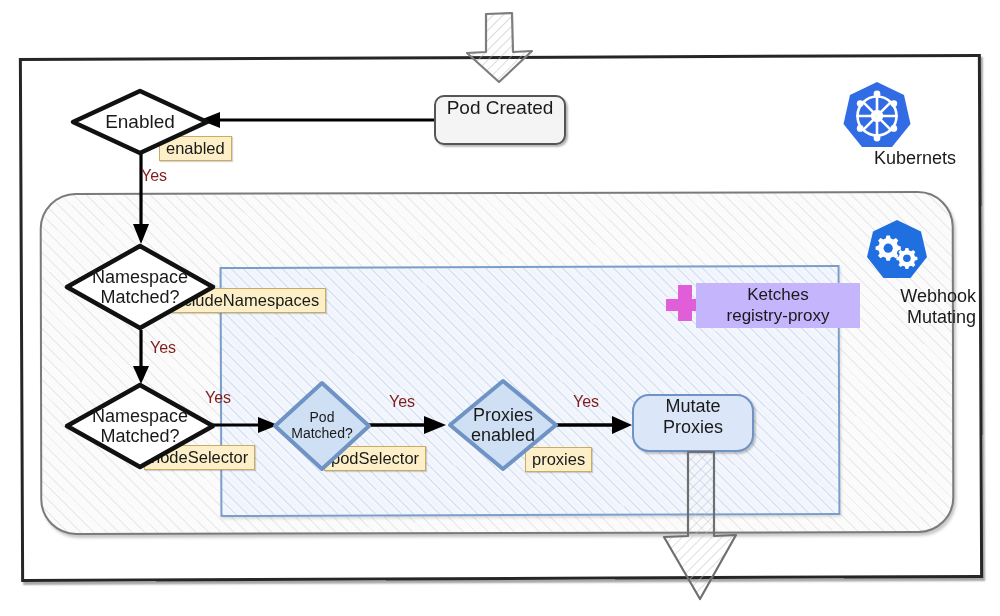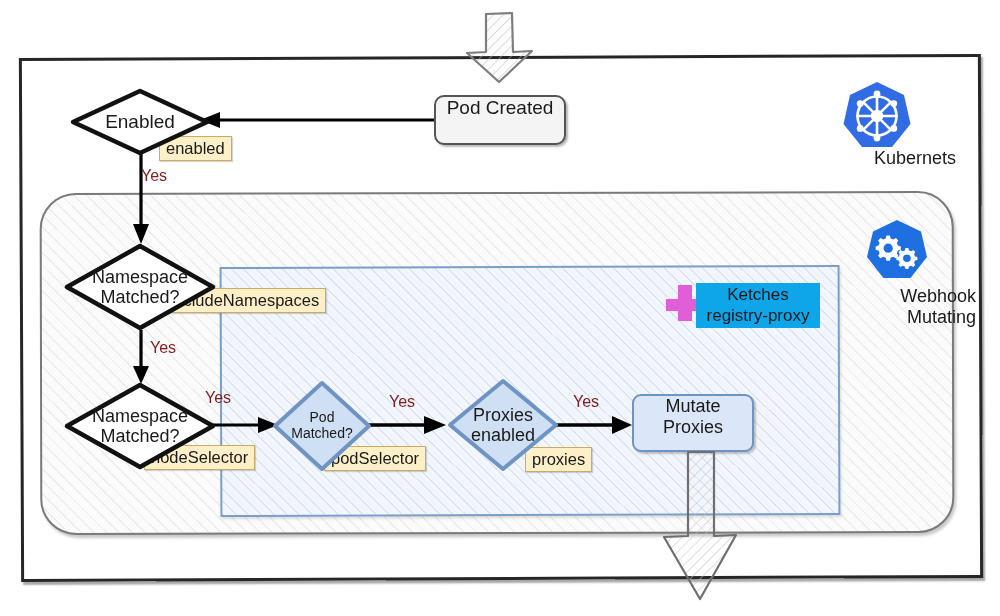--- a/index.html
+++ b/index.html
@@ -93,21 +93,21 @@
   .proc-grey {
     background: #f4f4f4;
     border: 2px solid #555555;
     border-radius: 10px;
     box-shadow: 2px 2px 2px rgba(0,0,0,0.28);
     font-size: 19px;
   }
   .proc-blue {
     background: #dbe7f8;
     border: 2px solid #6e93c4;
-    border-radius: 9px;
+    border-radius: 17px;
     box-shadow: 2px 2px 2px rgba(0,0,0,0.22);
     font-size: 18px;
   }
 
   
   .tag {
     background: #fdf0c9;
     border: 1px solid #c9ab62;
     color: #1a1a1a;
     font-size: 16.5px;
@@ -120,26 +120,26 @@
 
   
   .edge-label {
     font-size: 16px;
     color: #7f1d1d;
     white-space: nowrap;
   }
 
   
   .ketches-chip {
-    background: #0ea5e9;
+    background: #c4b5fd;
     color: #1a1a1a;
     font-size: 17px;
     line-height: 1.22;
     text-align: center;
-    padding: 2px 4px;
+    padding: 2px 24px;
     white-space: nowrap;
   }
 
   
   .logo-caption {
     font-size: 18px;
     color: #1a1a1a;
     text-align: right;
     line-height: 1.18;
     white-space: nowrap;

